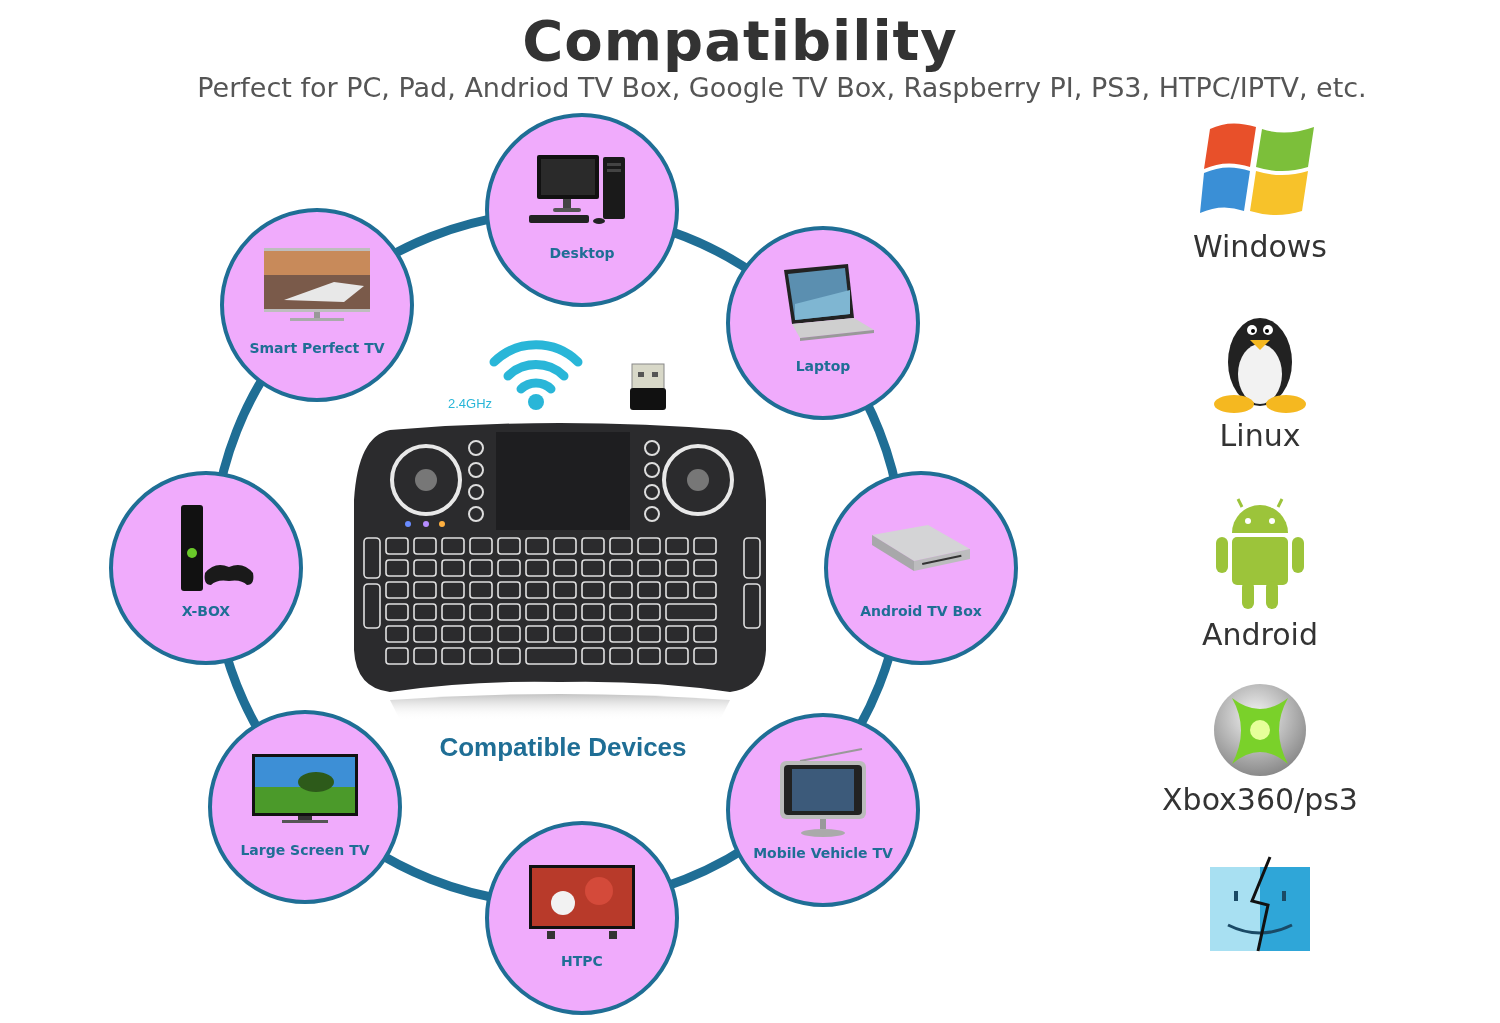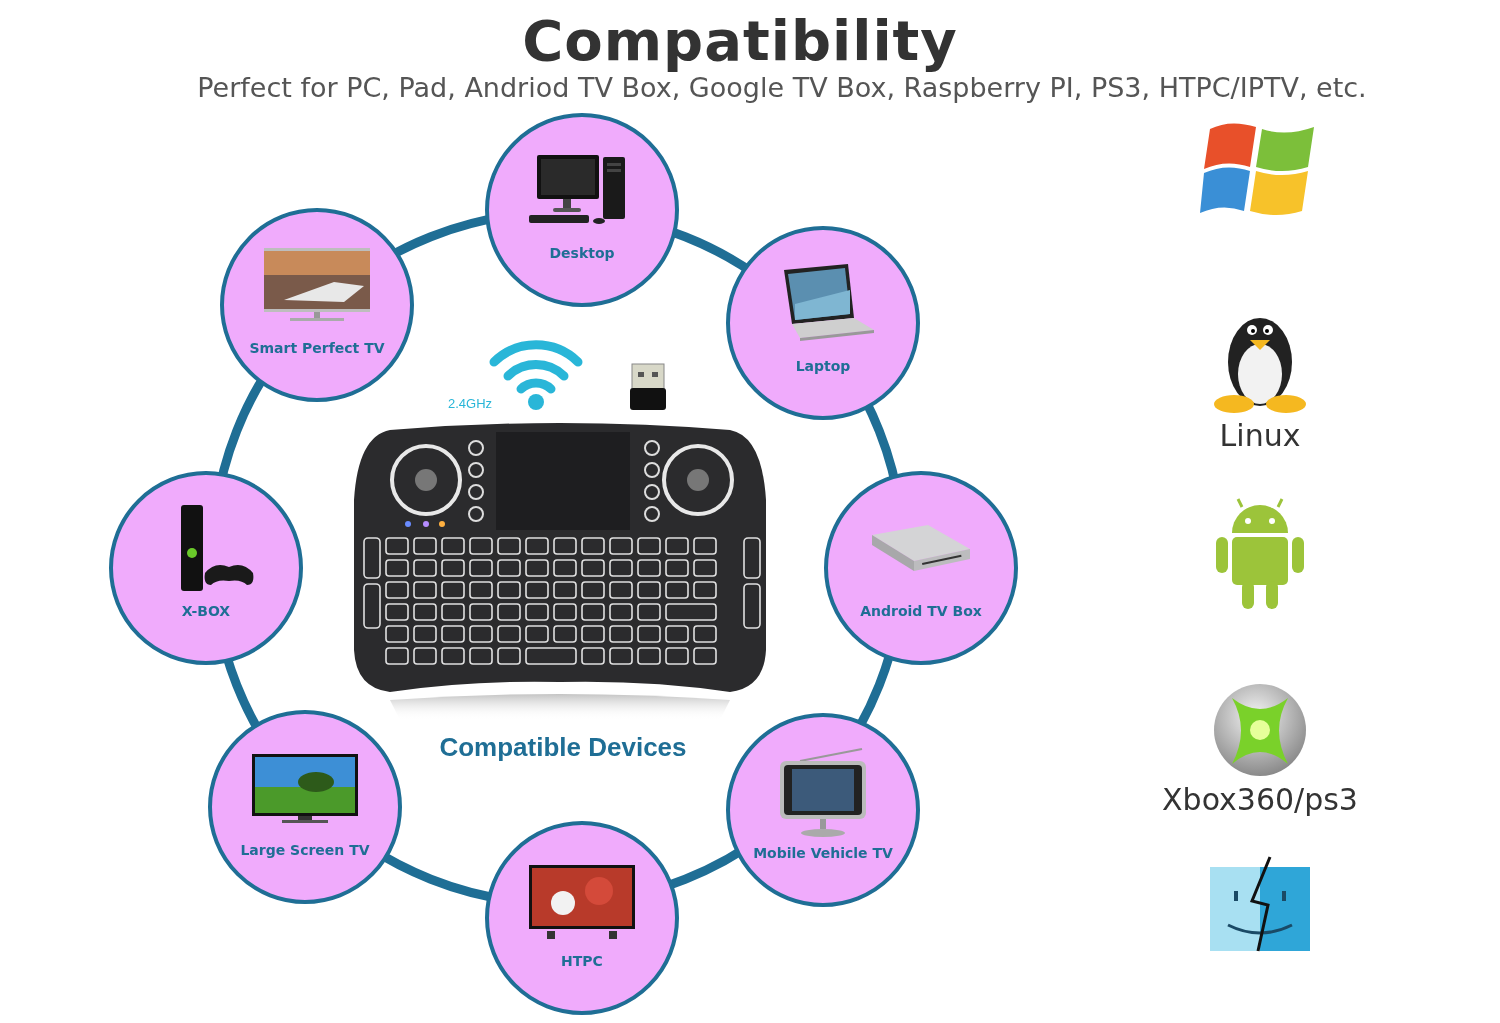--- a/index.html
+++ b/index.html
@@ -241,20 +241,21 @@
 
 <div class="center-label">Compatible Devices</div>
 
 <div class="os" style="top:115px;">
   <svg class="logo" width="120" height="112" viewBox="0 0 120 112">
     <path d="M10 14 Q30 4 56 12 L50 52 Q26 44 4 54 Z" fill="#e8502a"></path>
     <path d="M62 14 Q86 22 114 12 L108 52 Q82 60 56 52 Z" fill="#7cbf3a"></path>
     <path d="M4 58 Q26 48 50 56 L44 96 Q22 88 0 98 Z" fill="#3a8fd6"></path>
     <path d="M56 56 Q82 64 108 56 L102 96 Q76 104 50 96 Z" fill="#f7c22a"></path>
   </svg>
+  <div class="name">Windows</div>
 </div>
 
 <div class="os" style="top:300px;">
   <svg class="logo" width="100" height="116" viewBox="0 0 100 116">
     <ellipse cx="50" cy="62" rx="32" ry="44" fill="#222"></ellipse>
     <ellipse cx="50" cy="74" rx="22" ry="30" fill="#f2f2f2"></ellipse>
     <circle cx="42" cy="30" r="5" fill="#fff"></circle>
       <circle cx="58" cy="30" r="5" fill="#fff"></circle>
     <circle cx="43" cy="31" r="2" fill="#000"></circle>
       <circle cx="57" cy="31" r="2" fill="#000"></circle>
@@ -271,20 +272,21 @@
     <line x1="32" y1="12" x2="28" y2="4" stroke="#9cc43a" stroke-width="3"></line>
     <line x1="68" y1="12" x2="72" y2="4" stroke="#9cc43a" stroke-width="3"></line>
     <circle cx="38" cy="26" r="3" fill="#fff"></circle>
       <circle cx="62" cy="26" r="3" fill="#fff"></circle>
     <rect x="22" y="42" width="56" height="48" rx="5" fill="#9cc43a"></rect>
     <rect x="6" y="42" width="12" height="36" rx="6" fill="#9cc43a"></rect>
     <rect x="82" y="42" width="12" height="36" rx="6" fill="#9cc43a"></rect>
     <rect x="32" y="86" width="12" height="28" rx="6" fill="#9cc43a"></rect>
     <rect x="56" y="86" width="12" height="28" rx="6" fill="#9cc43a"></rect>
   </svg>
+  <div class="name">Android</div>
 </div>
 
 <div class="os" style="top:680px;">
   <svg class="logo" width="100" height="100" viewBox="0 0 100 100">
     <defs>
       <radialGradient id="xg" cx="0.45" cy="0.35" r="0.65">
         <stop offset="0" stop-color="#f4f4f4"></stop>
         <stop offset="1" stop-color="#8a8a8a"></stop>
       </radialGradient>
     </defs>

